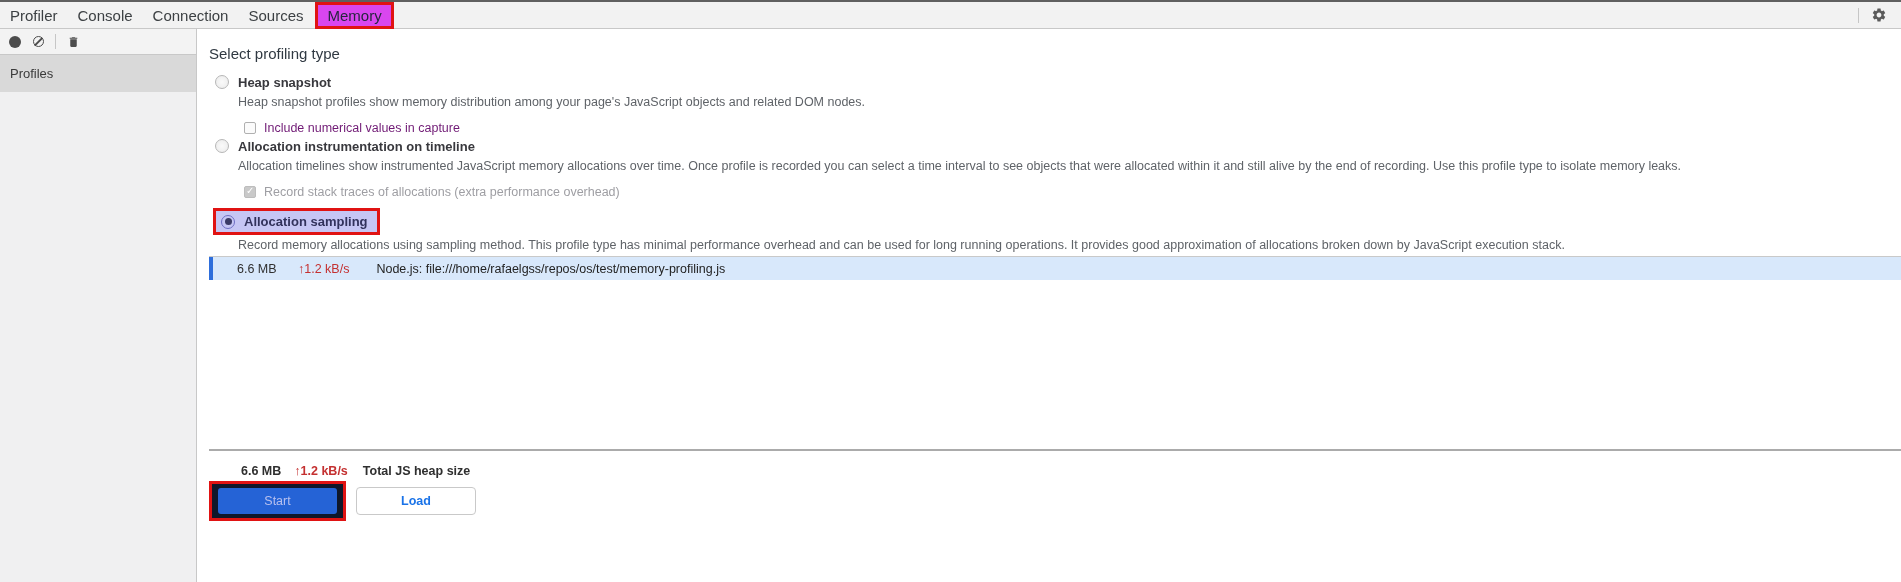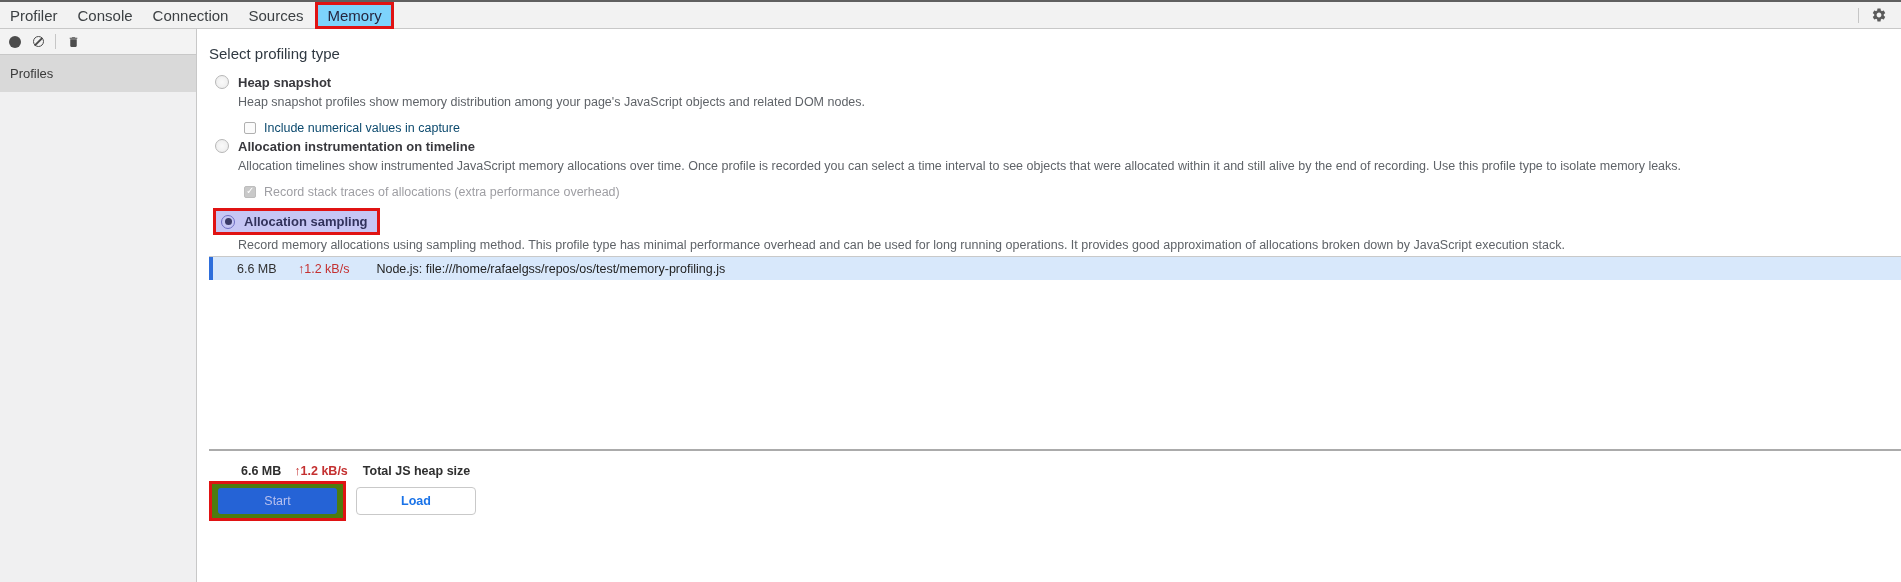--- a/index.html
+++ b/index.html
@@ -4,21 +4,21 @@
 <style>
   * { margin:0; padding:0; box-sizing:border-box; }
   html,body { width:1901px; height:582px; overflow:hidden; background:#fff;
     font-family:"Liberation Sans","DejaVu Sans",sans-serif; }
   .app { width:1901px; height:582px; display:flex; flex-direction:column; }
 
   
   .tabbar { height:29px; background:#f2f2f2; border-top:2px solid #606060;
     border-bottom:1px solid #c8c8c8; display:flex; align-items:center; flex:0 0 29px; }
   .tab { padding:5px 10px; font-size:15px; color:#3c4043; cursor:default; white-space:nowrap; }
-  .tab-memory-wrap { border:3px solid #e01313; background:#7dd3fc; margin-left:2px; }
+  .tab-memory-wrap { border:3px solid #e01313; background:#d946ef; margin-left:2px; }
   .tab-memory-wrap .tab { padding:2px 9px; color:#26263f; }
   .tabbar-right { margin-left:auto; display:flex; align-items:center; }
   .vsep { width:1px; height:15px; background:#c6c6c6; }
   .gear { margin:0 14px 0 12px; display:flex; align-items:center; }
 
   
   .content-row { flex:1; display:flex; min-height:0; }
 
   
   .sidebar { width:197px; flex:0 0 197px; border-right:1px solid #c8c8c8;
@@ -45,21 +45,21 @@
     background:radial-gradient(#fafafa,#eaeaea); flex:0 0 14px; }
   .radio.sel { border:1px solid #6f6fc4; background:transparent; position:relative; }
   .radio.sel::after { content:""; position:absolute; left:2.5px; top:2.5px; width:7px; height:7px;
     border-radius:50%; background:#3b3b66; }
   .chk-row { display:flex; align-items:center; gap:8px; margin-left:35px; height:16px; }
   .checkbox { width:12px; height:12px; border:1px solid #b0b0b0; border-radius:2px;
     background:#fbfbfb; flex:0 0 12px; }
   .checkbox.checked { background:#c9c9c9; border-color:#bdbdbd; position:relative; }
   .checkbox.checked::after { content:"✓"; position:absolute; left:1px; top:-2px;
     font-size:10px; color:#fff; }
-  .chk-label { font-size:12.5px; color:#0c4a6e; white-space:nowrap; }
+  .chk-label { font-size:12.5px; color:#701a75; white-space:nowrap; }
   .chk-label.disabled { color:#9e9ea3; }
   .m-opt1 { margin-top:9px; }
   .m-desc1 { } 
   .m-chk1 { margin-top:10px; }
   .m-opt2 { margin-top:1px; }
   .m-chk2 { margin-top:10px; }
   .sampling-annot { display:inline-flex; align-items:center; gap:9px; margin-top:8px; margin-left:4px;
     border:3px solid #e01313; background:#c6c6f4; padding:3px 9px 3px 5px; }
   .m-desc3 { margin-top:2px; }
   .m-h2b { margin-top:17px; }
@@ -74,21 +74,21 @@
   .vm-name { margin-left:27px; color:#232323; white-space:nowrap; }
 
   
   .heap-footer { margin-top:13px; display:flex; align-items:center; font-size:12.5px; font-weight:700; }
   .f-size { margin-left:32px; color:#2f2f2f; }
   .f-rate { margin-left:13px; color:#c43030; }
   .f-label { margin-left:15px; color:#2f2f2f; }
 
   
   .btn-row { margin-top:3px; display:flex; align-items:center; }
-  .start-annot { border:3px solid #e01313; background:#4d7c0f; padding:4px 6px; display:inline-block; }
+  .start-annot { border:3px solid #e01313; background:#0f172a; padding:4px 6px; display:inline-block; }
   .btn-primary { width:119px; height:26px; background:#2563d6; border:none; border-radius:3px;
     color:#b7c0ef; font-size:12.5px; font-weight:500; font-family:inherit; cursor:pointer; }
   .btn-secondary { margin-left:10px; width:120px; height:28px; background:#fff;
     border:1px solid #c9c9c9; border-radius:4px; color:#1a73e8; font-size:12.5px;
     font-weight:600; font-family:inherit; cursor:pointer; }
   svg { display:block; }
 </style>
 </head>
 <body>
 

